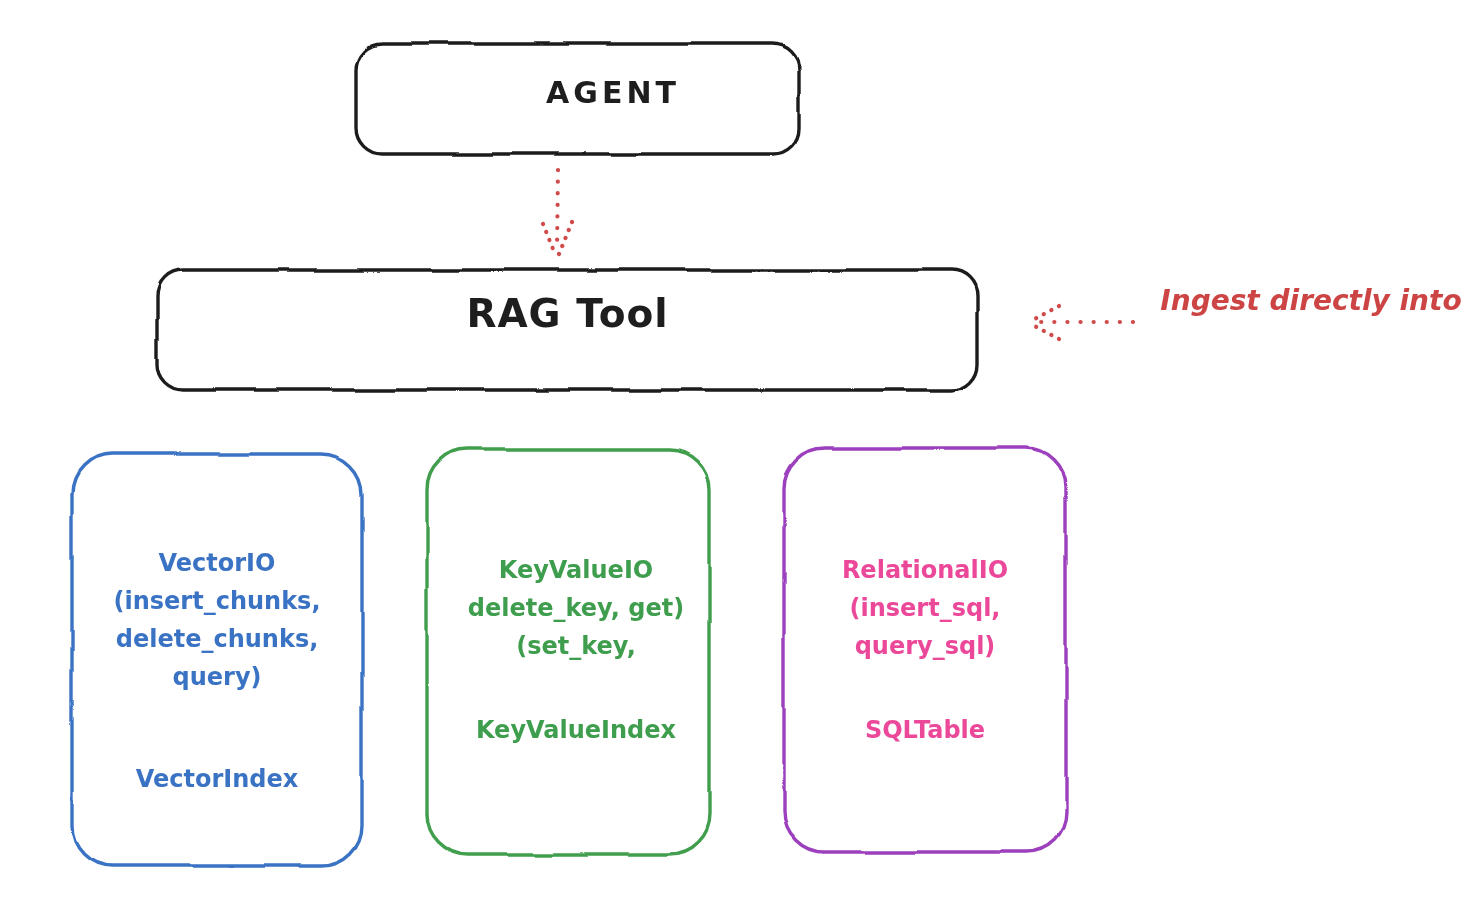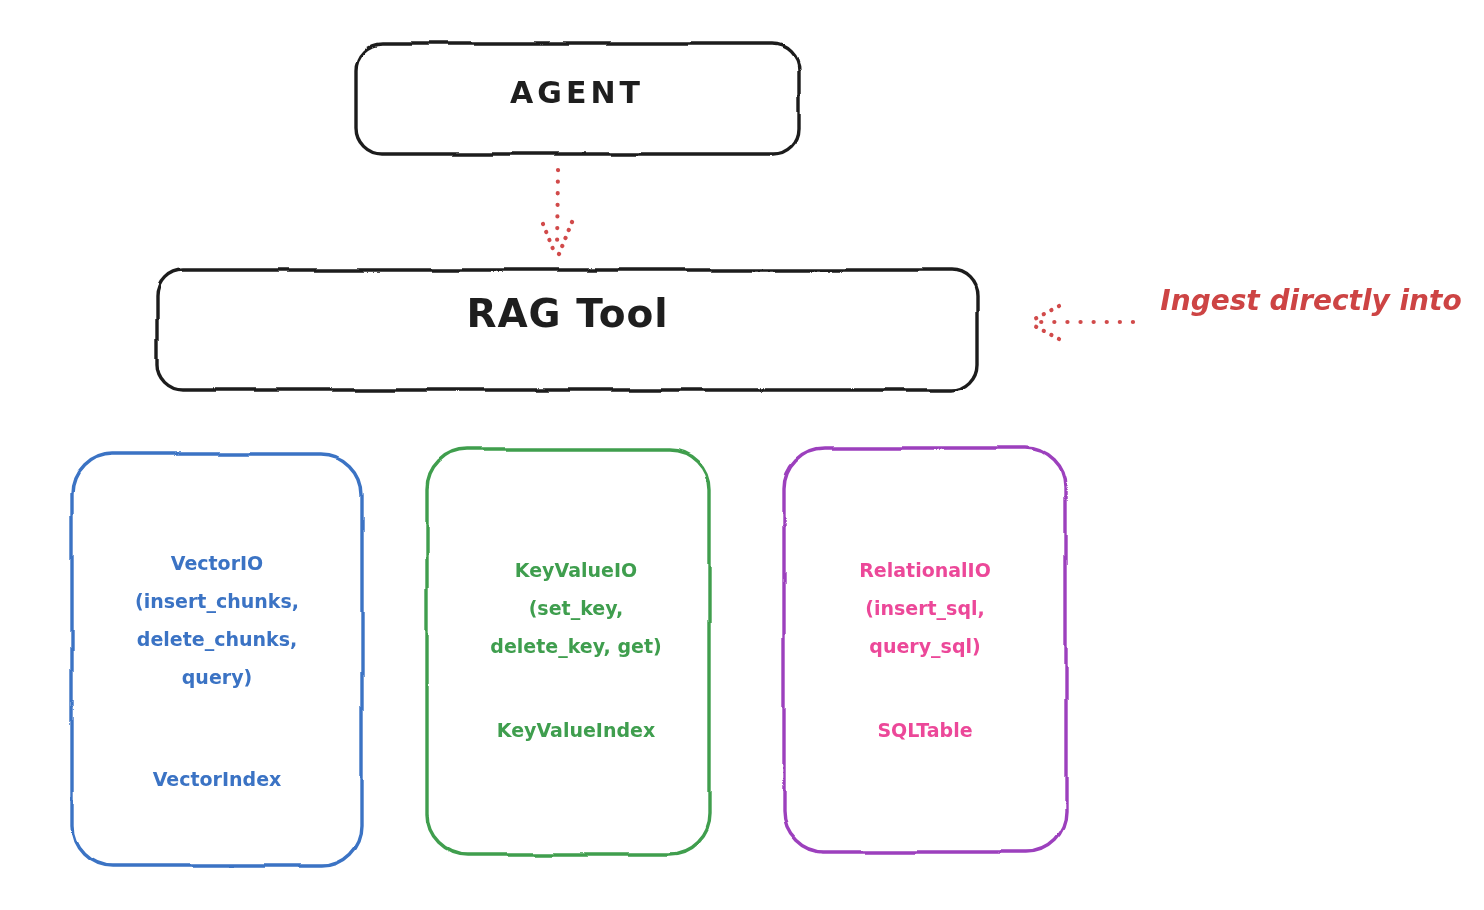--- a/index.html
+++ b/index.html
@@ -38,40 +38,40 @@
   .overlay {
     position: absolute;
     display: flex;
     align-items: center;
     justify-content: center;
     text-align: center;
     color: #1e1e1e;
   }
   .agent-label {
     left: 354px; top: 42px; width: 446px; height: 100px;
-    font-size: 30px; font-weight: 700; letter-spacing: 4px;
+    font-size: 30px; font-weight: 700; letter-spacing: 4px; padding-left: 36px;
   }
   .rag-label {
     left: 155px; top: 252px; width: 825px; height: 122px;
     font-size: 39px; font-weight: 600; letter-spacing: 1px;
   }
   .annotation {
     position: absolute;
     left: 1138px; top: 281px; width: 346px;
     font-size: 28px; font-weight: 700;
     line-height: 40px; text-align: center;
     color: #cd4444;
     font-style: italic;
   }
   .annotation span { display: block; }
 
   .module-text {
     position: absolute;
     text-align: center;
-    font-size: 19px;
+    font-size: 24px;
     font-weight: 600;
     line-height: 38px;
   }
   .module-text .title-lines span { display: block; }
   .index-label { display: block; }
   .mt-blue   { left: 71px;  top: 544px; width: 292px; }
   .mt-green  { left: 426px; top: 551px; width: 284px; }
   .mt-purple { left: 783px; top: 551px; width: 284px; }
   .mt-blue   .index-label { margin-top: 64px; }
   .mt-green  .index-label { margin-top: 46px; }
@@ -129,22 +129,22 @@
       <span>(insert_chunks,</span>
       <span>delete_chunks,</span>
       <span>query)</span>
     </div>
     <span class="index-label">VectorIndex</span>
   </div>
 
   <div class="module-text mt-green c-green">
     <div class="title-lines">
       <span>KeyValueIO</span>
+      <span>delete_key, get)</span>
       <span>(set_key,</span>
-      <span>delete_key, get)</span>
     </div>
     <span class="index-label">KeyValueIndex</span>
   </div>
 
   <div class="module-text mt-purple c-purple">
     <div class="title-lines">
       <span>RelationalIO</span>
       <span>(insert_sql,</span>
       <span>query_sql)</span>
     </div>

